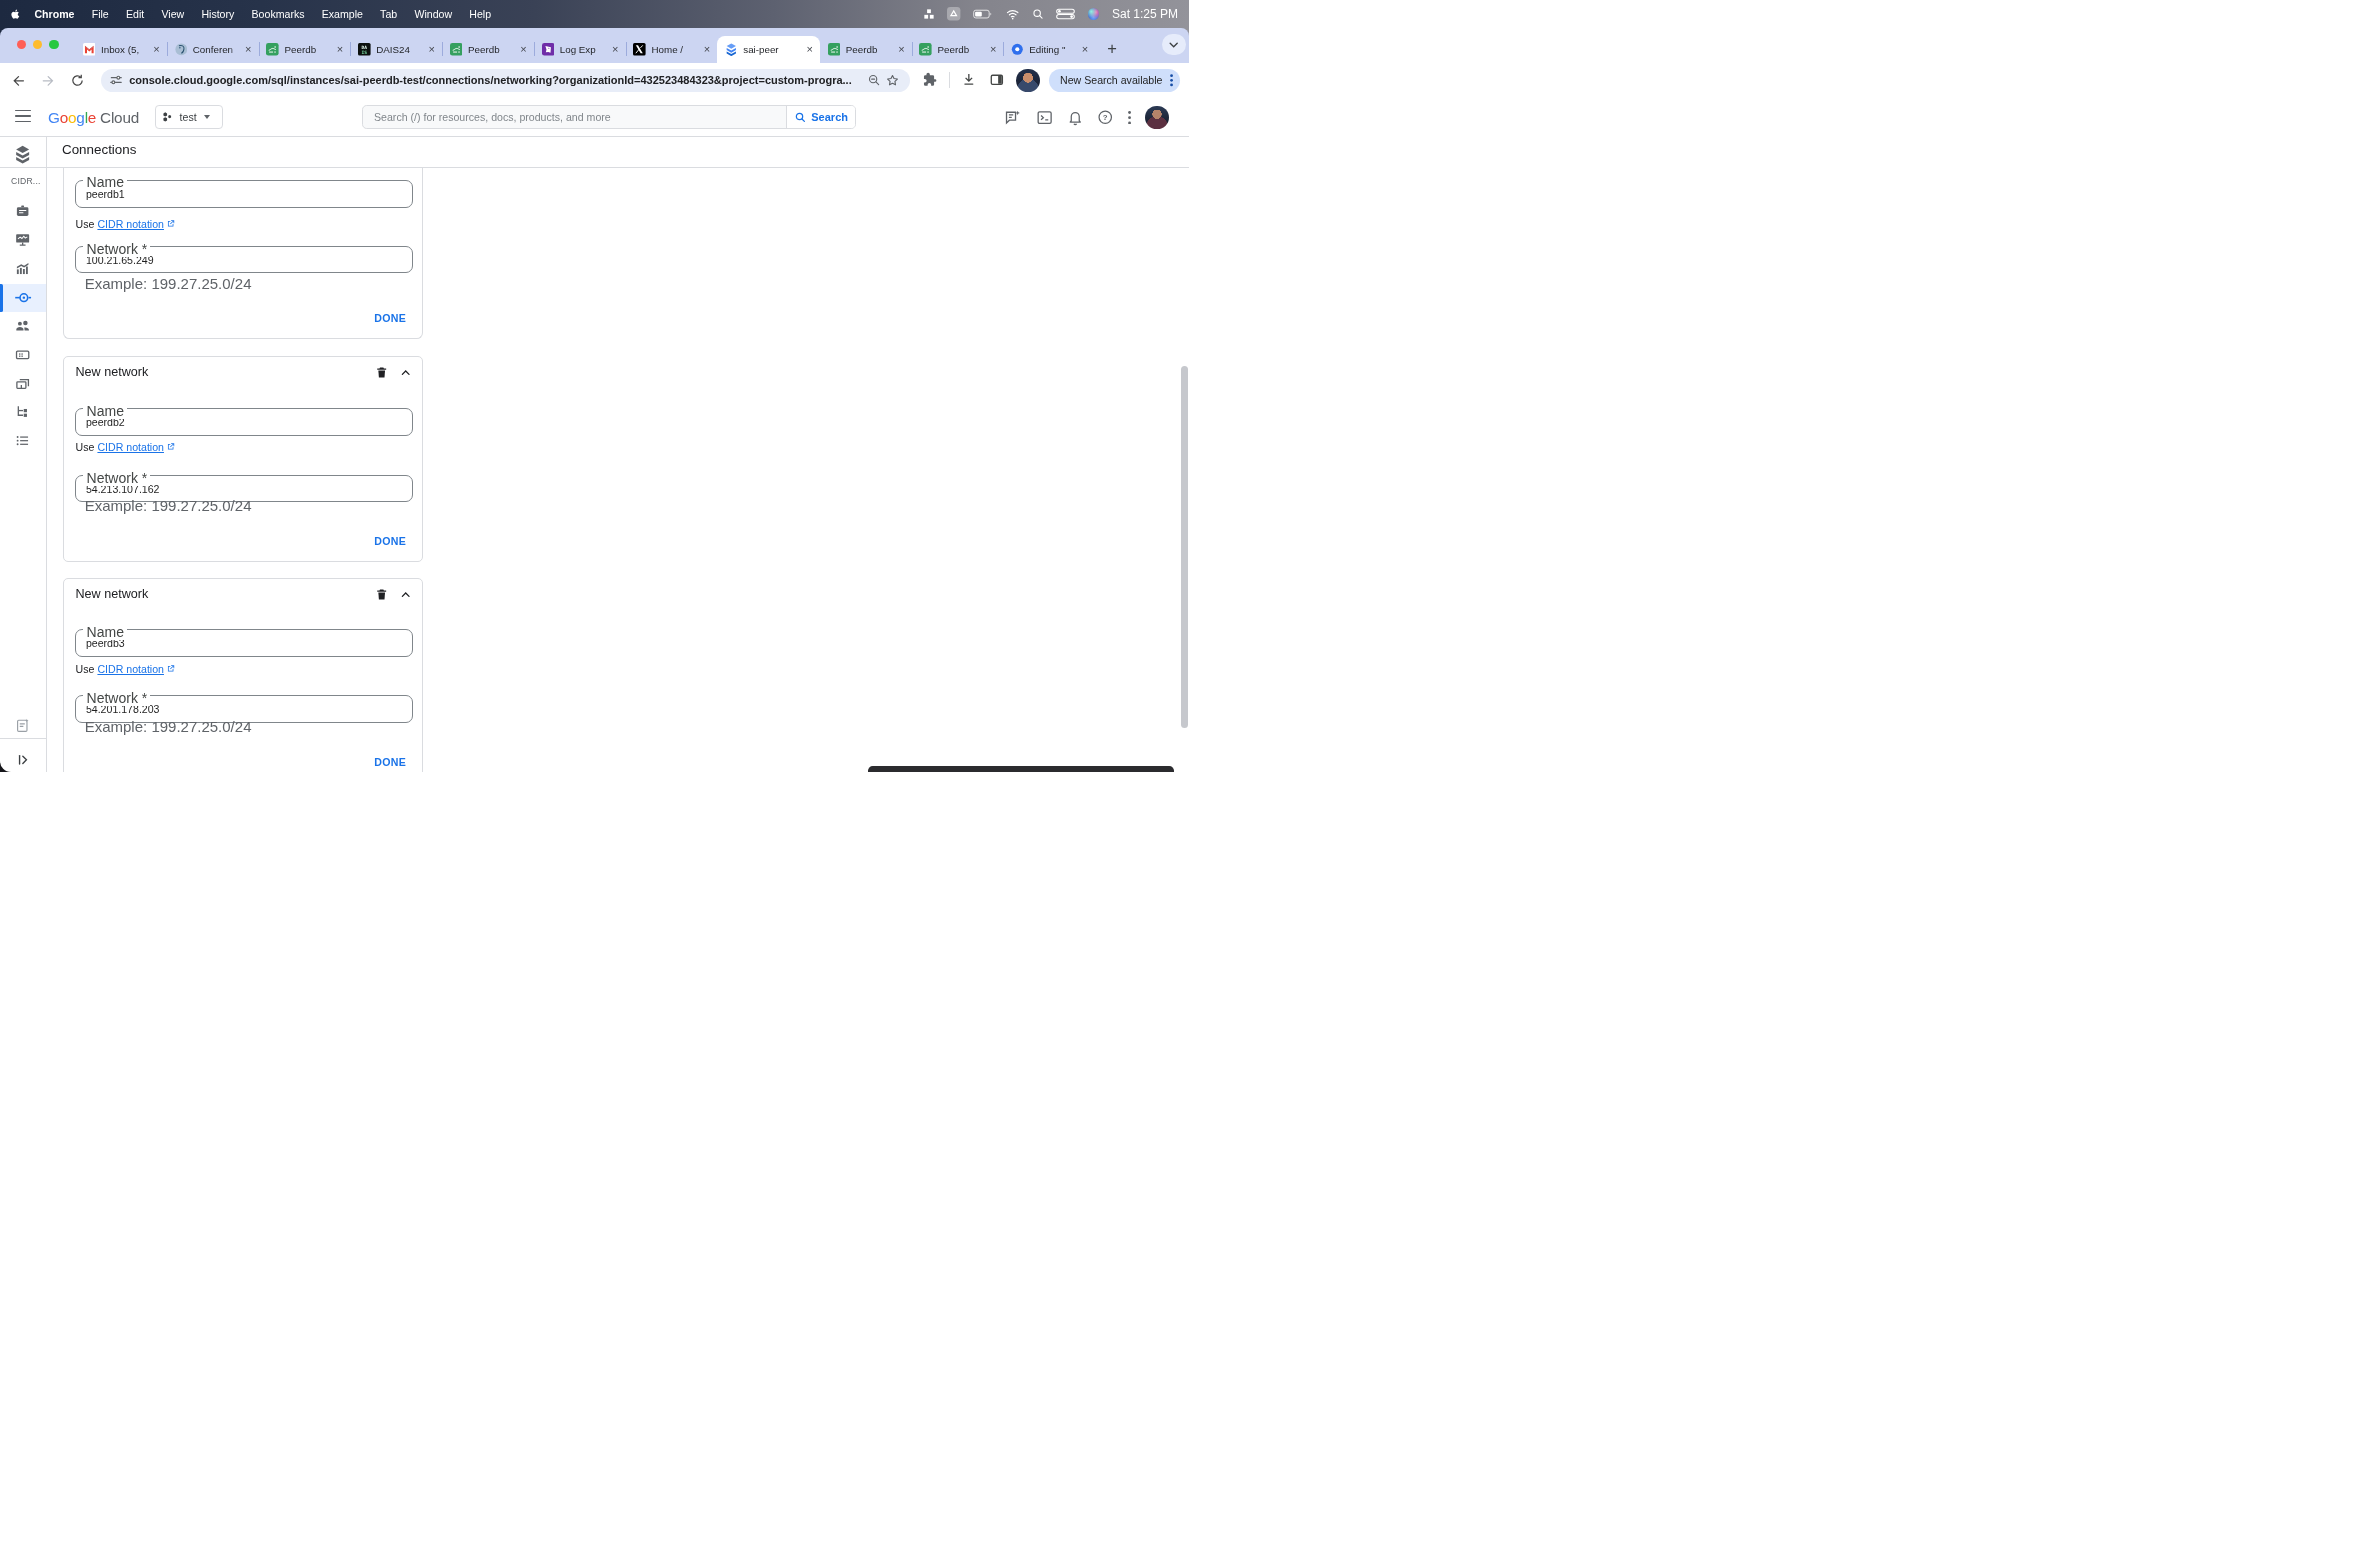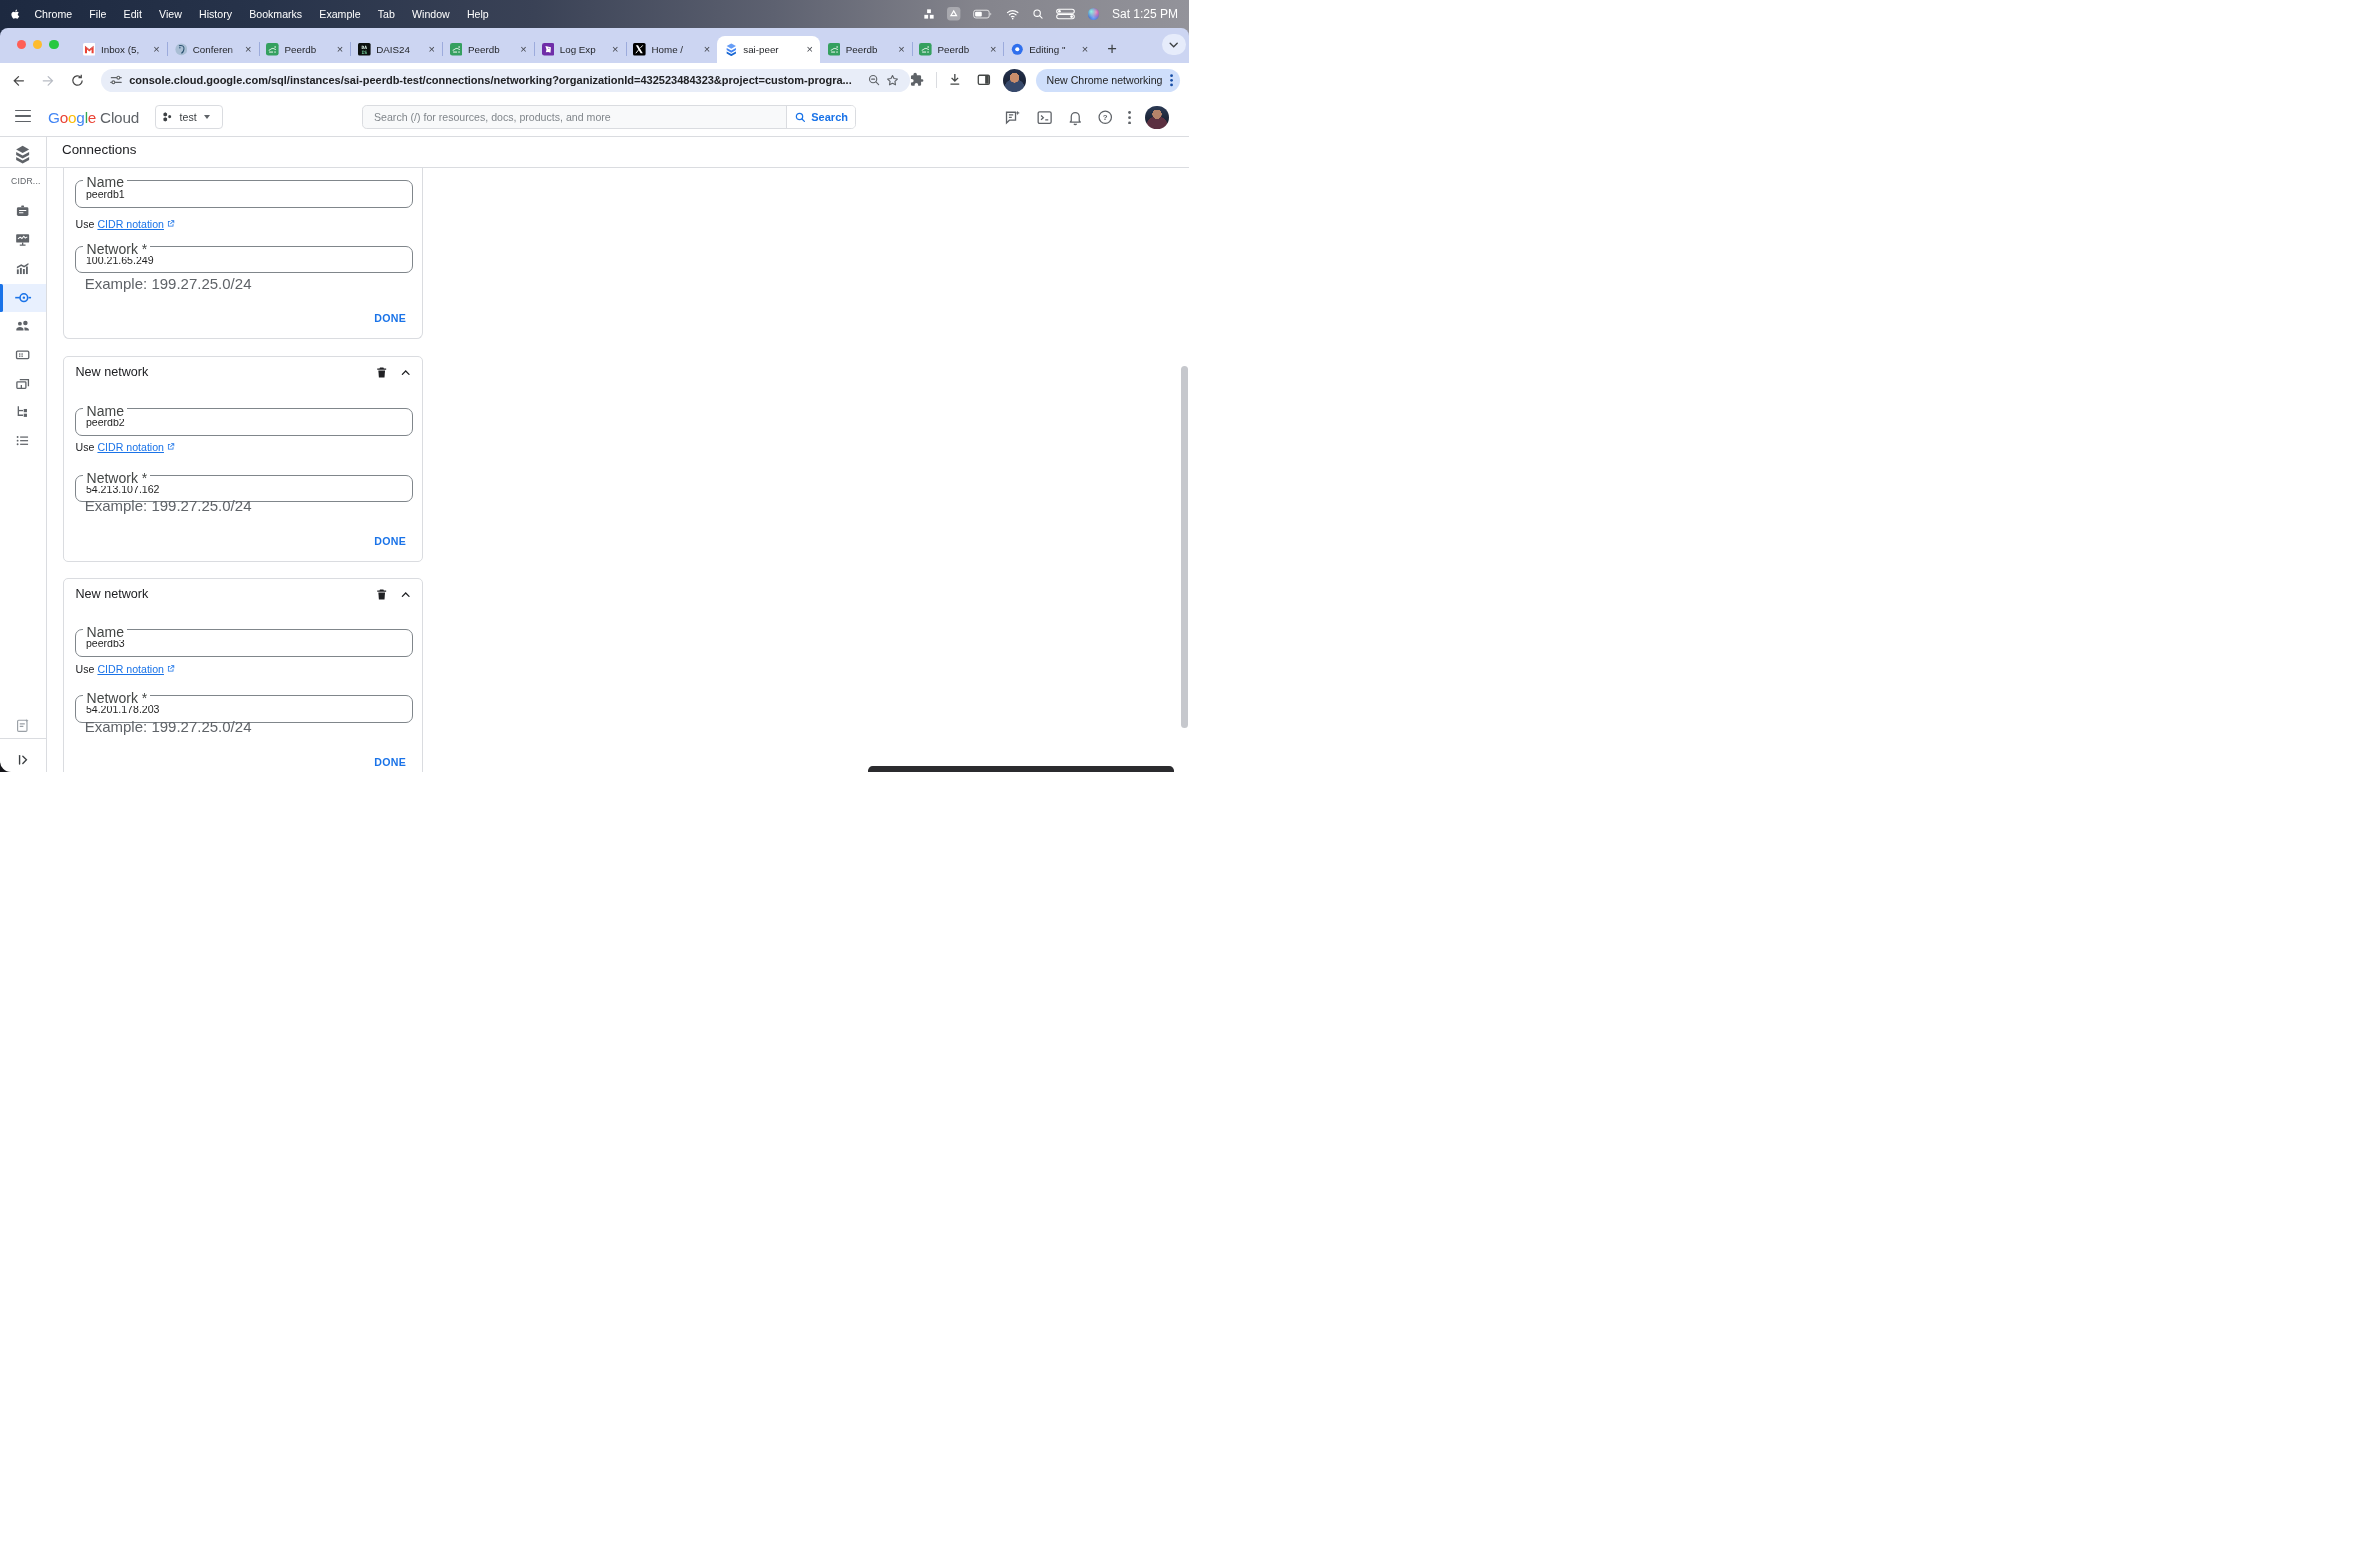--- a/index.html
+++ b/index.html
@@ -4,21 +4,21 @@
 <style>
   html,body{margin:0;padding:0;}
   body{width:1189px;height:772px;overflow:hidden;position:relative;background:#fff;
        font-family:"Liberation Sans",sans-serif;color:#202124;}
   svg{display:block;}
   
   #menubar{position:absolute;left:0;top:0;width:1189px;height:28px;z-index:30;
     background:linear-gradient(90deg,#1d2940 0%,#27334a 22%,#3a4256 45%,#5d6170 65%,#84848c 82%,#93939a 100%);
     display:flex;align-items:center;color:#fff;font-size:10.6px;}
   .mi{padding:0 8.6px;white-space:nowrap;}
-  .mi.app{font-weight:400;}
+  .mi.app{font-weight:700;}
   #mb-right{margin-left:auto;display:flex;align-items:center;gap:12.6px;padding-right:11px;}
   #mb-right .sico{display:flex;align-items:center;}
   #mb-clock{font-size:12px;white-space:nowrap;}
   .siri{width:11.8px;height:11.8px;border-radius:50%;
     background:radial-gradient(circle at 30% 30%,#8ef3e2,rgba(0,0,0,0) 55%),
                radial-gradient(circle at 72% 35%,#ff7ab6,rgba(0,0,0,0) 60%),
                radial-gradient(circle at 50% 78%,#6aa8ff,rgba(0,0,0,0) 65%),#3d52b5;}
   
   #cornerstrip{position:absolute;left:0;top:28px;width:1189px;height:12.6px;z-index:1;
     background:linear-gradient(90deg,#1d2940,#3a4256 45%,#84848c 85%,#93939a);}
@@ -379,21 +379,21 @@
         </svg>
     </span>
     <span class="tbtn">
       <svg width="15.7" height="15.7" viewBox="0 0 24 24">
           <rect x="3.5" y="5" width="17" height="14" rx="2" fill="none" stroke="#444746" stroke-width="2"></rect>
           <rect x="14" y="6" width="5.5" height="12" fill="#444746"></rect>
         </svg>
     </span>
     <span class="avatar1"></span>
     <div id="updatepill">
-      <span>New Chrome networking</span>
+      <span>New Search available</span>
       <svg width="3.1" height="12.6" viewBox="0 0 4 16" fill="#174ea6">
           <circle cx="2" cy="2" r="1.8"></circle>
           <circle cx="2" cy="8" r="1.8"></circle>
           <circle cx="2" cy="14" r="1.8"></circle>
         </svg>
     </div>
   </div>
 </div>
 
 <div id="gheader">

